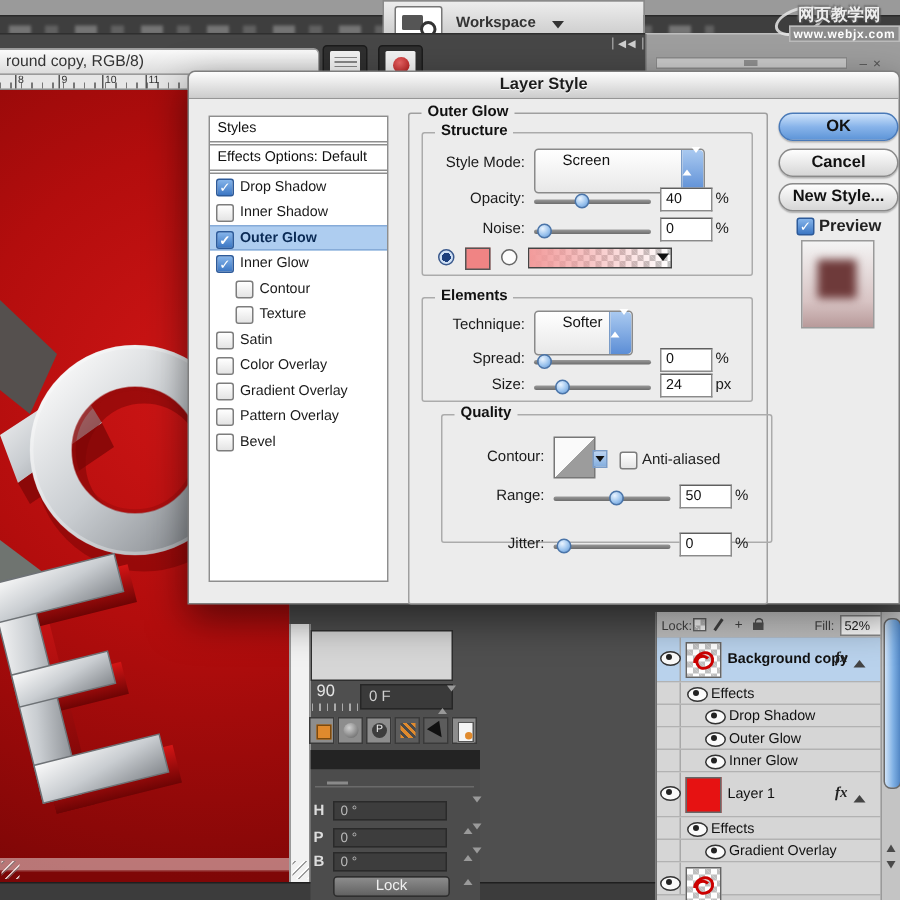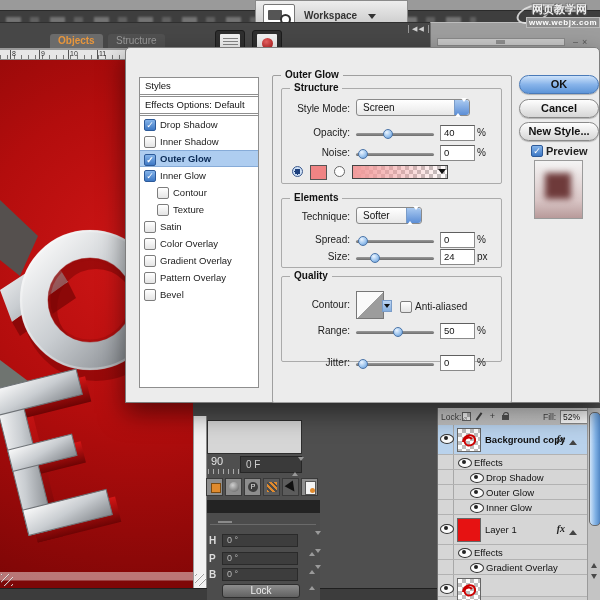--- a/index.html
+++ b/index.html
@@ -3,21 +3,21 @@
 <meta charset="utf-8">
 <style>
   html,body{margin:0;padding:0;background:#666;}
   #screen{position:relative;width:600px;height:600px;overflow:hidden;background:#9a9a9a;
     font-family:"Liberation Sans",sans-serif;color:#222;-webkit-font-smoothing:antialiased;}
   .abs{position:absolute;}
   
   .menubar{left:0;top:10px;width:600px;height:18px;background:#3e3e3e;border-top:1px solid #2a2a2a;}
   .menublur{left:6px;top:6px;width:470px;height:6px;filter:blur(1px);opacity:.8;
     background:repeating-linear-gradient(90deg,rgba(185,185,185,.55) 0 15px,rgba(0,0,0,0) 15px 24px,rgba(185,185,185,.35) 24px 33px,rgba(0,0,0,0) 33px 44px);}
-  .wsbox{left:255px;top:0;width:153px;height:30px;background:linear-gradient(#ededed,#c6c6c6);
+  .wsbox{left:255px;top:0;width:175px;height:30px;background:linear-gradient(#ededed,#c6c6c6);
     border:1px solid #8a8a8a;box-sizing:border-box;text-decoration:underline;}
   .wsicon{left:7px;top:3px;width:30px;height:23px;background:#fff;border:1px solid #777;border-radius:2px;}
   .wsicon .scr{position:absolute;left:4px;top:5px;width:14px;height:10px;background:#555;border-radius:1px;}
   .wsicon .mag{position:absolute;right:3px;bottom:3px;width:7px;height:7px;border:2px solid #333;border-radius:50%;}
   .wslabel{left:48px;top:9px;font-size:10px;font-weight:bold;color:#333;}
   .wscaret{left:112px;top:13px;width:0;height:0;border:4px solid transparent;border-top:5px solid #333;}
   .tabbar{left:0;top:22px;width:600px;height:25px;background:#474747;border-top:1px solid #2f2f2f;}
   .tab{position:absolute;top:11px;height:14px;line-height:14px;font-size:10px;padding:0 8px;border-radius:3px 3px 0 0;}
   .tab.objects{left:50px;background:#6b6b6b;color:#e8963c;font-weight:bold;}
   .tab.structure{left:108px;background:#515151;color:#9a9a9a;}
@@ -115,22 +115,22 @@
   .grouplabel{position:absolute;left:8px;top:-7px;background:#ececec;padding:0 4px;font-size:10px;font-weight:bold;color:#111;}
   .subgroup{position:absolute;left:8px;width:221px;border:1px solid #ababab;border-radius:2px;box-sizing:border-box;}
   .frow{position:absolute;left:0;width:100%;height:16px;}
   .flabel{position:absolute;left:0;top:2px;width:68px;text-align:right;font-size:10px;color:#1a1a1a;}
   .strack{position:absolute;left:74px;top:8px;width:78px;height:3px;background:linear-gradient(#9a9a9a,#6d6d6d);border-radius:2px;}
   .sthumb{position:absolute;top:-4px;width:10px;height:10px;border-radius:50%;border:1px solid #4a74a8;box-sizing:border-box;
     background:radial-gradient(circle at 35% 30%,#eaf4ff,#9cc4ee 55%,#5e93d2);}
   .vbox{position:absolute;left:158px;top:0;width:30px;height:14px;background:#fff;border:1px solid #8a8a8a;
     border-top-color:#5f5f5f;font-size:9.5px;line-height:13px;padding-left:3px;color:#111;}
   .vunit{position:absolute;left:195px;top:2px;font-size:10px;color:#1a1a1a;}
-  .ddown{position:absolute;top:-2px;height:17px;background:linear-gradient(#fff,#e8e8e8);border:1px solid #8a8a8a;
-    border-radius:3px;box-sizing:border-box;font-size:10px;line-height:15px;padding-left:6px;color:#111;}
+  .ddown{position:absolute;top:-2px;height:30px;background:linear-gradient(#fff,#e8e8e8);border:1px solid #8a8a8a;
+    border-radius:3px;box-sizing:border-box;font-size:10px;line-height:15px;padding-left:18px;color:#111;}
   .ddcap{position:absolute;right:0;top:0;bottom:0;width:14px;border-radius:0 3px 3px 0;
     background:linear-gradient(#a9c9f0,#5c8ed6);border-left:1px solid #7a9cc8;}
   .ddcap .tri.up{border-bottom-color:#fff;margin:3px auto 1px;}
   .ddcap .tri.dn{border-top-color:#fff;margin:0 auto;}
   .radio{position:absolute;top:2px;width:11px;height:11px;border:1px solid #666;border-radius:50%;background:#fdfdfd;box-sizing:border-box;}
   .radio.on{background:radial-gradient(circle,#1c3f7d 0 3px,#cfe0f5 3px);border-color:#39588c;}
   .swatch{position:absolute;top:1px;width:15px;height:13px;background:#f08484;border:1px solid #555;}
   .gradbar{position:absolute;top:1px;width:96px;height:14px;border:1px solid #444;box-sizing:border-box;}
   .gradbar .fill{position:absolute;inset:0;background:linear-gradient(90deg,#f29b9b,rgba(242,155,155,0));}
   .gradbar .arr{position:absolute;right:1px;top:3px;width:0;height:0;border:4px solid transparent;border-top:5px solid #111;}
@@ -172,20 +172,21 @@
         <div class="abs rthumb"></div>
       </div>
     <span class="abs winctl"><span>–</span><span>×</span></span>
   </div>
   <div class="abs wm">
     <span class="abs wmswoosh"></span>
     <span class="abs wmcn">网页教学网</span>
     <span class="abs wmurl">www.webjx.com</span>
   </div>
 
+  <div class="abs doctitle">round copy, RGB/8)</div>
   <div class="abs appbtn" style="left:215px;">
       <span class="pane"></span>
       <span class="lines"></span>
     </div>
   <div class="abs appbtn" style="left:252px;">
       <span class="pane"></span>
       <span class="reddot"></span>
     </div>
   <div class="abs ruler"><div class="ticks"></div><span id="rulerticks"><span class="rnum" style="left: 10px;">8</span><span class="rnum" style="left: 39px;">9</span><span class="rnum" style="left: 68px;">10</span><span class="rnum" style="left: 97px;">11</span></span></div>
 
@@ -361,20 +362,21 @@
         </div>
       </div>
     <div class="lscroll">
       <span class="aquathumb"></span>
       <span style="position:absolute;left:3px;top:152px;width:0;height:0;border:3px solid transparent;border-bottom:5px solid #4a4a4a;"></span>
       <span style="position:absolute;left:3px;top:166px;width:0;height:0;border:3px solid transparent;border-top:5px solid #4a4a4a;"></span>
     </div>
   </div>
 
   <div class="abs dialog">
+    <div class="dtitle">Layer Style</div>
 
     <div class="stylespanel">
       <div class="shead">Styles</div>
       <div class="shead">Effects Options: Default</div>
       <div id="stylerows">
           <div class="style-row">
             <span class="cb on" style="left: 4px;">✓</span>
             <span class="slbl2" style="left: 20px;">Drop Shadow</span>
           </div>
           <div class="style-row">
@@ -477,21 +479,21 @@
         <div class="frow" style="top:50px;">
           <span class="flabel">Size:</span>
           <span class="strack">
               <span class="sthumb" style="left:18%;"></span>
             </span>
           <span class="vbox">24</span>
           <span class="vunit">px</span>
         </div>
       </div>
 
-      <div class="subgroup" style="top:200px;height:86px;">
+      <div class="subgroup" style="top:200px;height:86px;margin-left:13px;">
         <span class="grouplabel">Quality</span>
         <div class="frow" style="top:10px;height:30px;">
           <span class="flabel" style="top:12px;">Contour:</span>
           <span class="contourbox">
               <span class="contourarr"></span>
             </span>
           <span class="cb" style="left:118px;top:14px;"></span>
           <span style="position:absolute;left:133px;top:14px;font-size:10px;">Anti-aliased</span>
         </div>
         <div class="frow" style="top:46px;">

